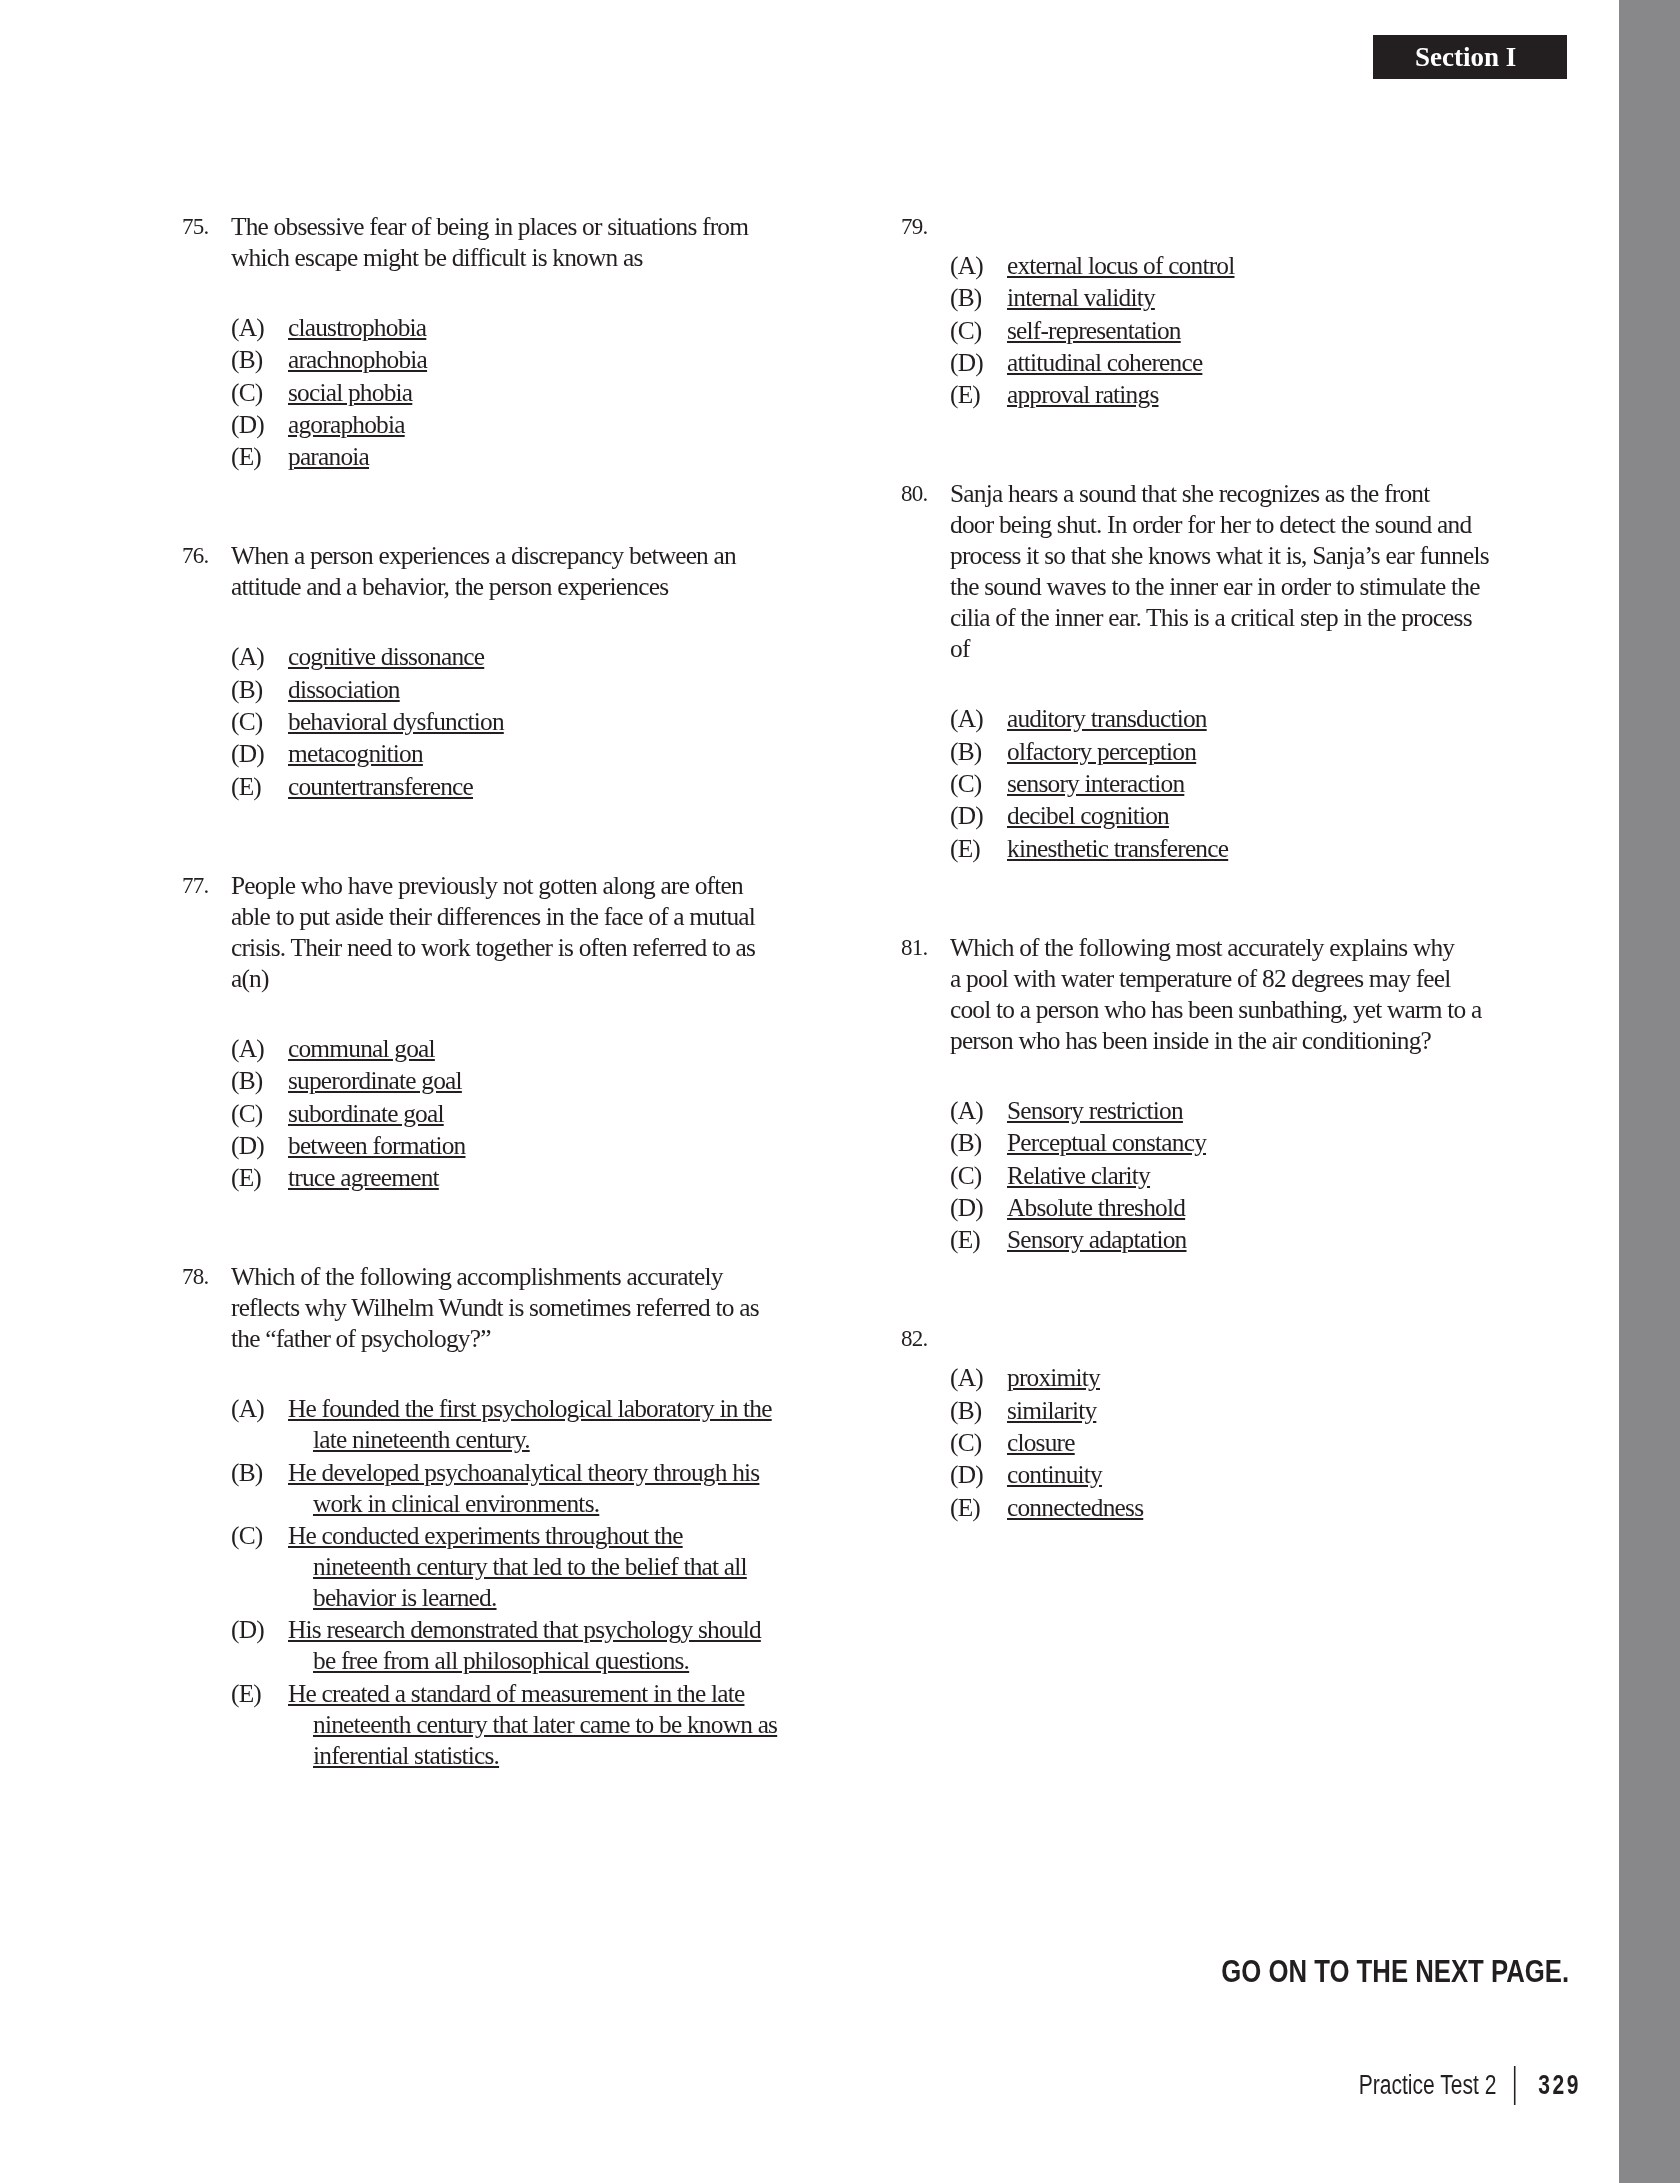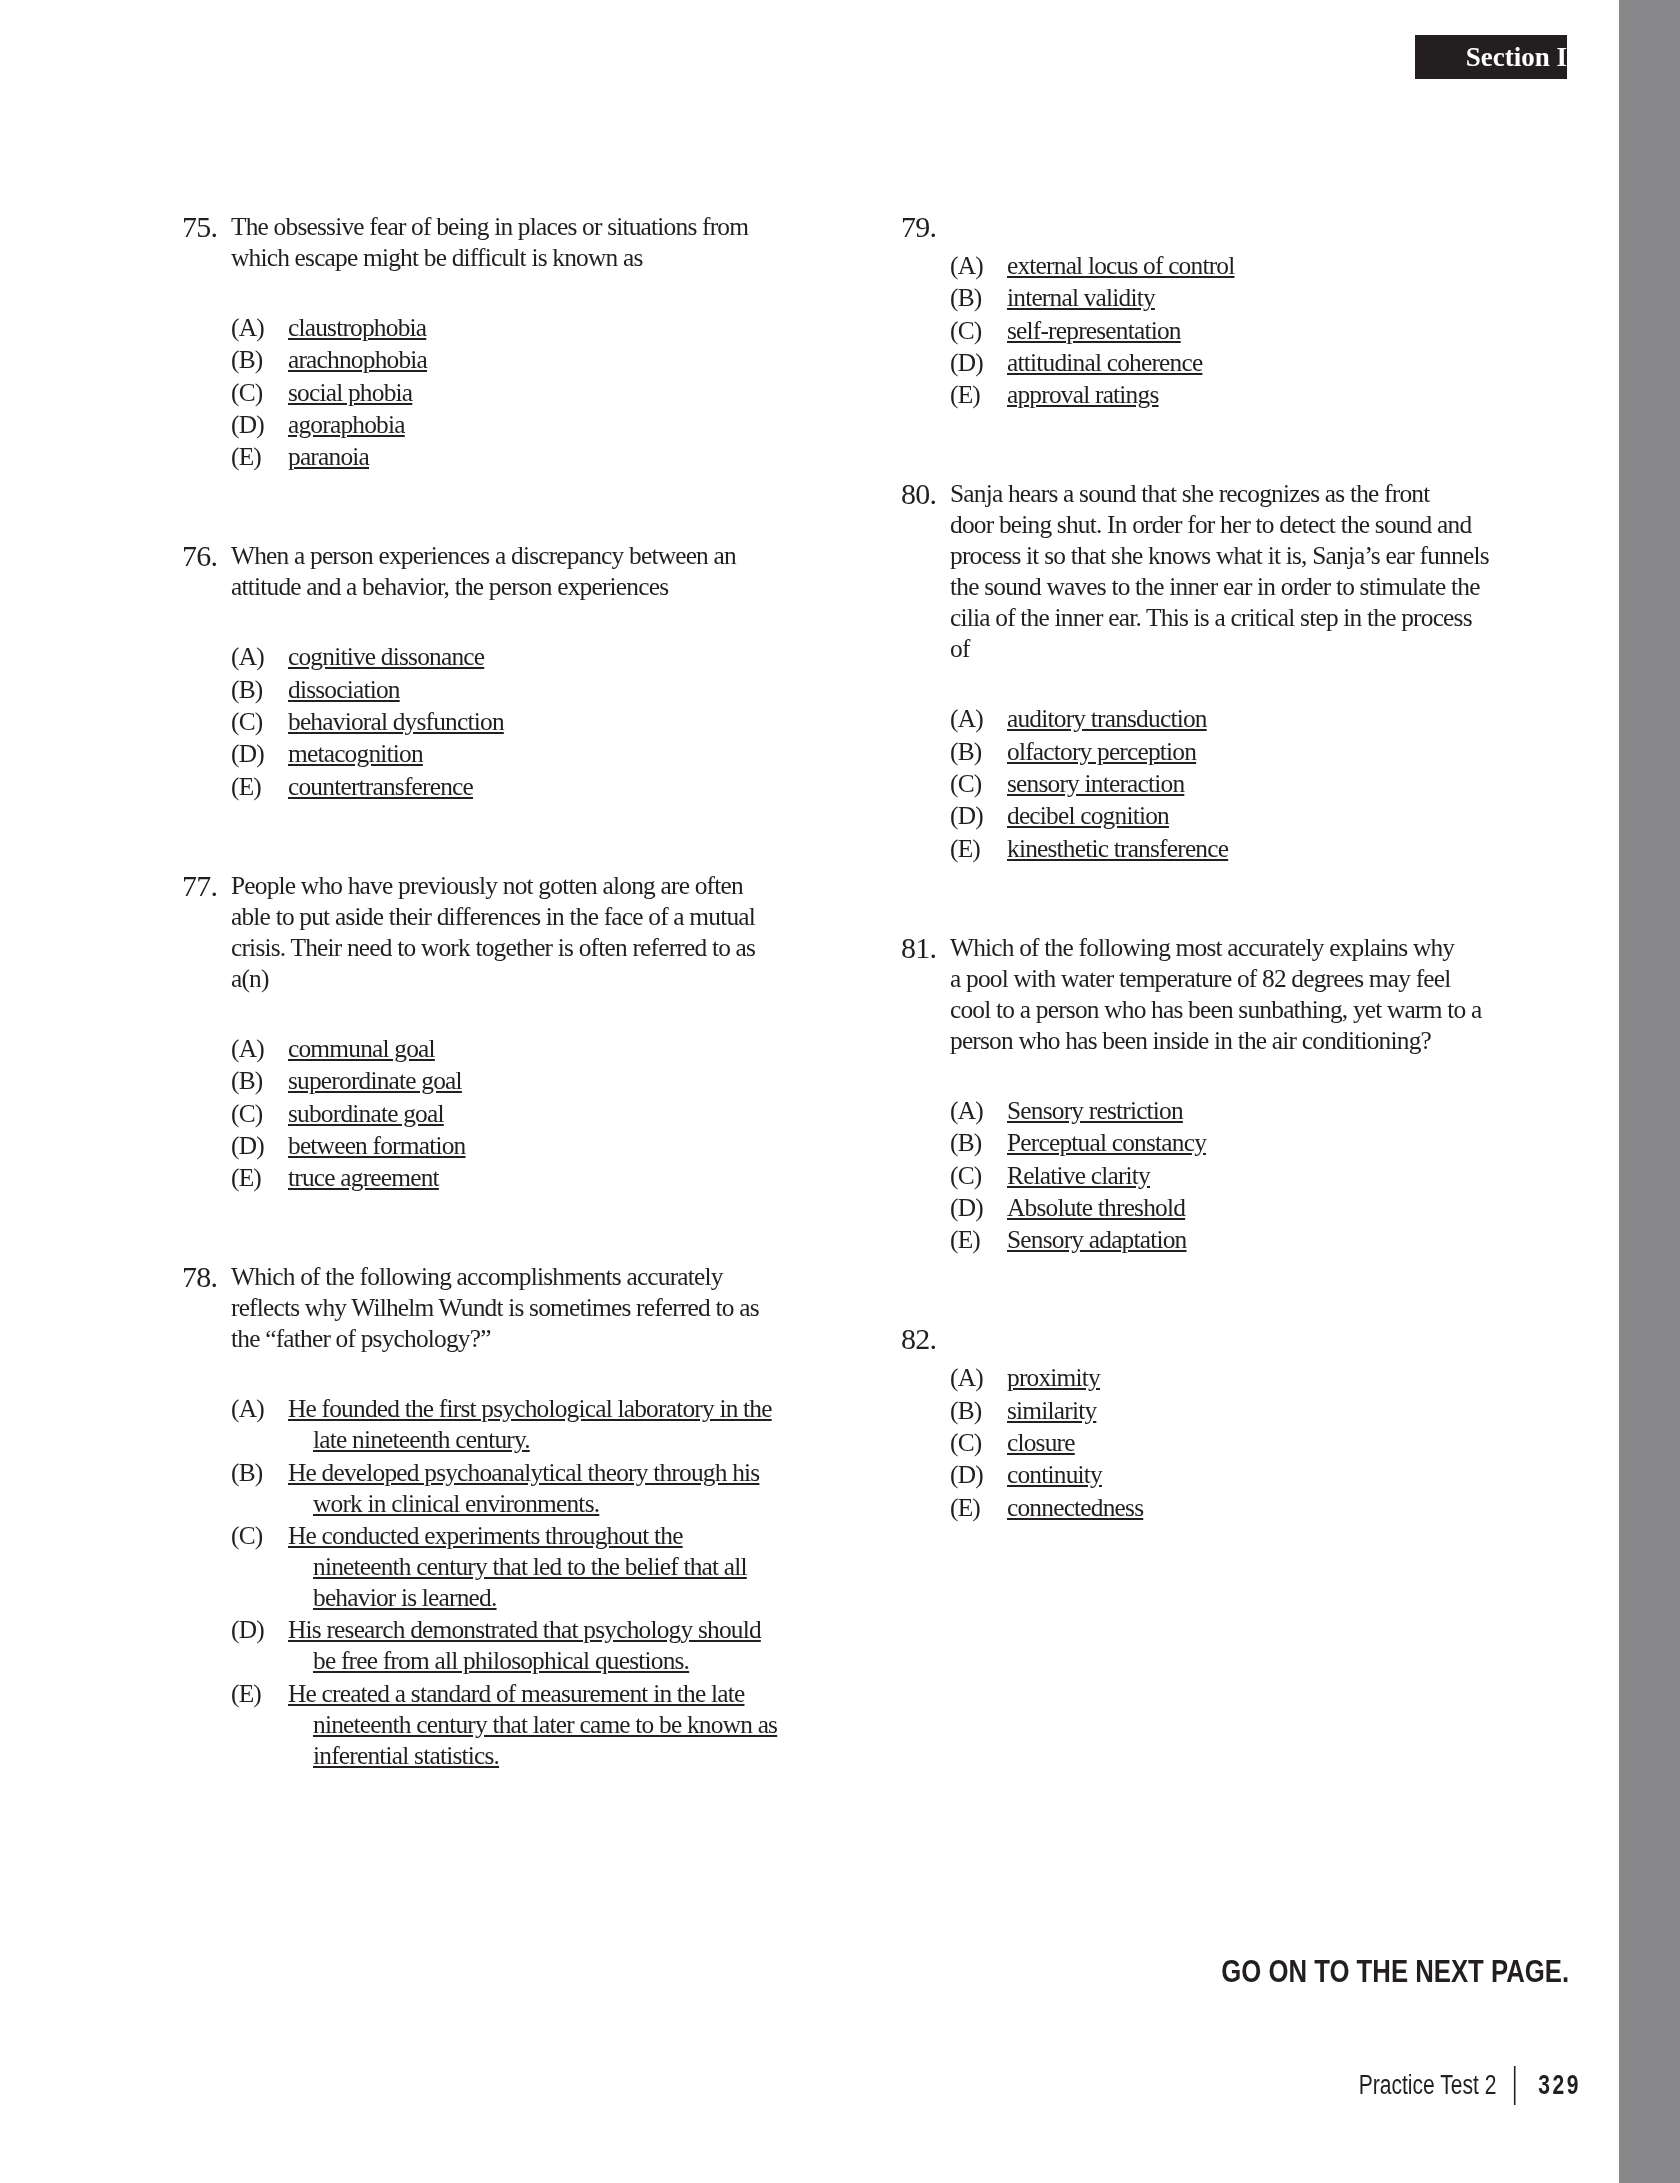--- a/index.html
+++ b/index.html
@@ -12,30 +12,30 @@
   }
   .edge-strip {
     position: absolute; top: 0; right: 0;
     width: 62px; height: 100%;
     background: #88888b;
   }
   .section-badge {
     position: absolute; top: 35px; right: 114px;
     width: 152px; height: 44px;
     background: #231f20; color: #ffffff;
-    display: flex; align-items: center; justify-content: flex-end;
-    font-weight: bold; font-size: 27px;
+    display: flex; align-items: center; justify-content: flex-start;
+    font-weight: bold; font-size: 27px; padding-left: 42px;
   }
   .col { position: absolute; top: 211px; }
   .col-left  { left: 182px;  }
   .col-right { left: 901px; }
   .question { display: flex; margin-bottom: 67px; }
   .q-num {
     flex: 0 0 49px;
-    font-size: 30px; line-height: 31px; letter-spacing: -0.8px;
+    font-size: 23px; line-height: 31px; letter-spacing: -0.8px;
   }
   .q-text {
     font-size: 25.4px; line-height: 31px; letter-spacing: -0.8px;
     white-space: pre;
   }
   .q-options { margin-top: 39px; }
   .option { display: flex; margin-bottom: 1.3px; }
   .opt-letter {
     flex: 0 0 57px;
     font-size: 25.4px; line-height: 31px; letter-spacing: -0.8px;

